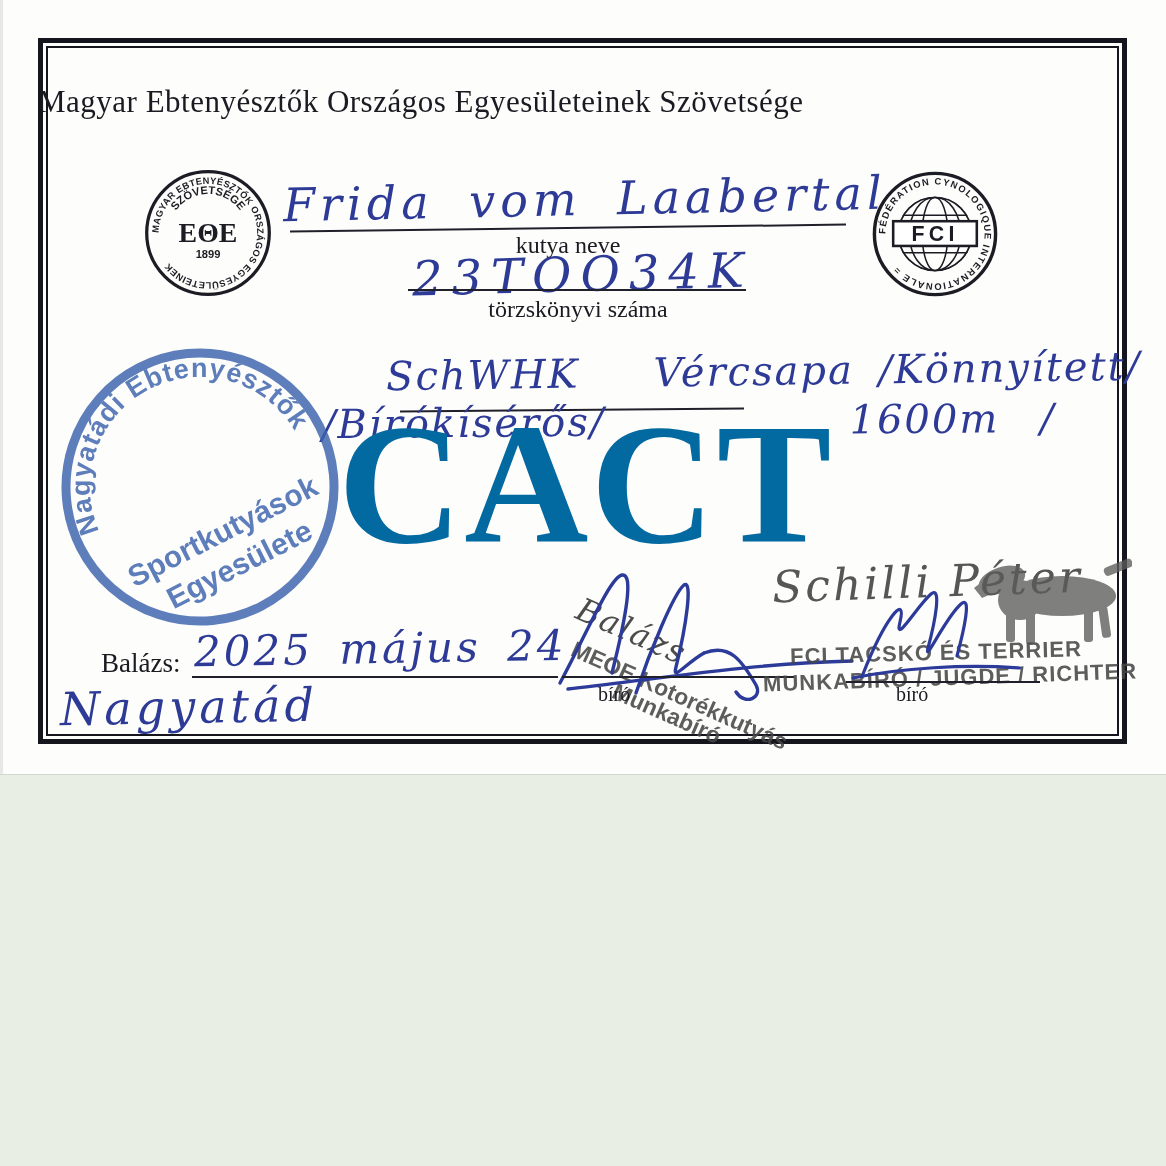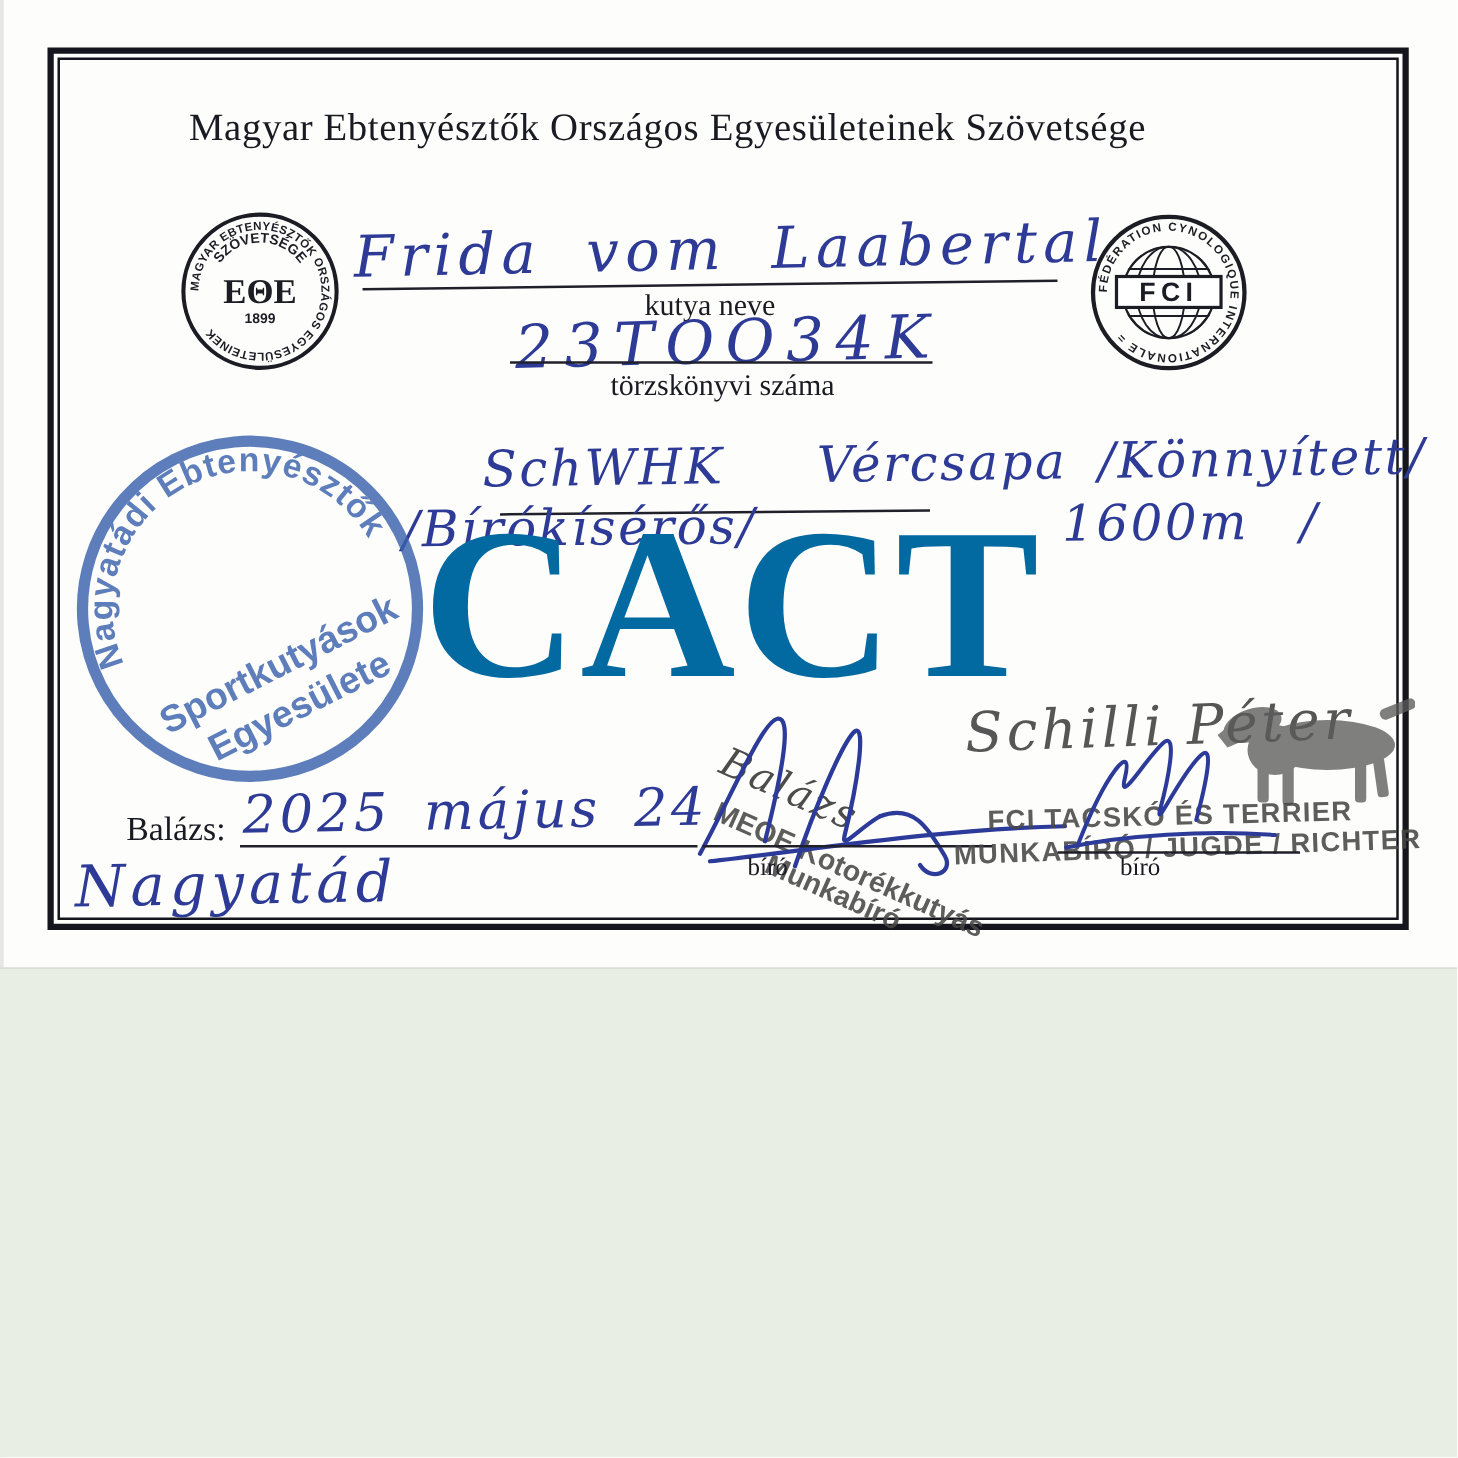--- a/index.html
+++ b/index.html
@@ -4,21 +4,21 @@
 <style>
   html,body{margin:0;padding:0;background:#ffffff;}
   .page{position:relative;width:1166px;height:1166px;background:#fdfdfb;overflow:hidden;
         font-family:"Liberation Serif", serif;color:#1a1a22;}
   .scanner-strip{position:absolute;left:0;top:774px;width:1166px;height:392px;
         background:#e9eee5;border-top:1px solid #d3d8cf;}
   .scan-edge{position:absolute;left:0;top:0;width:3px;height:1166px;background:#d8d8d8;opacity:.6;}
   .card{position:absolute;left:38px;top:38px;width:1079px;height:696px;border:5px solid #15151d;}
   .card-inner{position:absolute;left:3px;top:3px;right:3px;bottom:3px;border:2px solid #15151d;}
   .abs{position:absolute;}
-  .title{left:38px;top:84px;width:992px;text-align:center;font-size:31px;letter-spacing:.5px;}
+  .title{left:38px;top:84px;width:992px;text-align:left;font-size:31px;letter-spacing:.5px;}
   .field-line{height:2px;background:#20202a;}
   .field-label{font-size:24px;text-align:center;}
   .hw{font-family:"DejaVu Serif", serif;font-style:italic;color:#2e3b96;white-space:pre;}
   .hw-name{left:283px;top:172px;font-size:46px;letter-spacing:5px;word-spacing:16px;transform:rotate(-1.2deg);}
   .hw-number{left:412px;top:246px;font-size:48px;letter-spacing:9px;transform:rotate(-1.5deg);}
   .hw-exam1{left:386px;top:348px;font-size:40px;letter-spacing:2px;word-spacing:10px;transform:rotate(-.8deg);}
   .hw-exam2{left:322px;top:398px;font-size:40px;letter-spacing:2px;word-spacing:26px;transform:rotate(-.5deg);}
   .hw-date{left:194px;top:624px;font-size:42px;letter-spacing:3px;word-spacing:10px;transform:rotate(-1deg);}
   .hw-place{left:60px;top:680px;font-size:46px;letter-spacing:4px;transform:rotate(-1deg);}
   .award{left:338px;top:398px;font-size:172px;font-weight:bold;letter-spacing:2px;color:#0369a1;line-height:1;text-align:center;}

